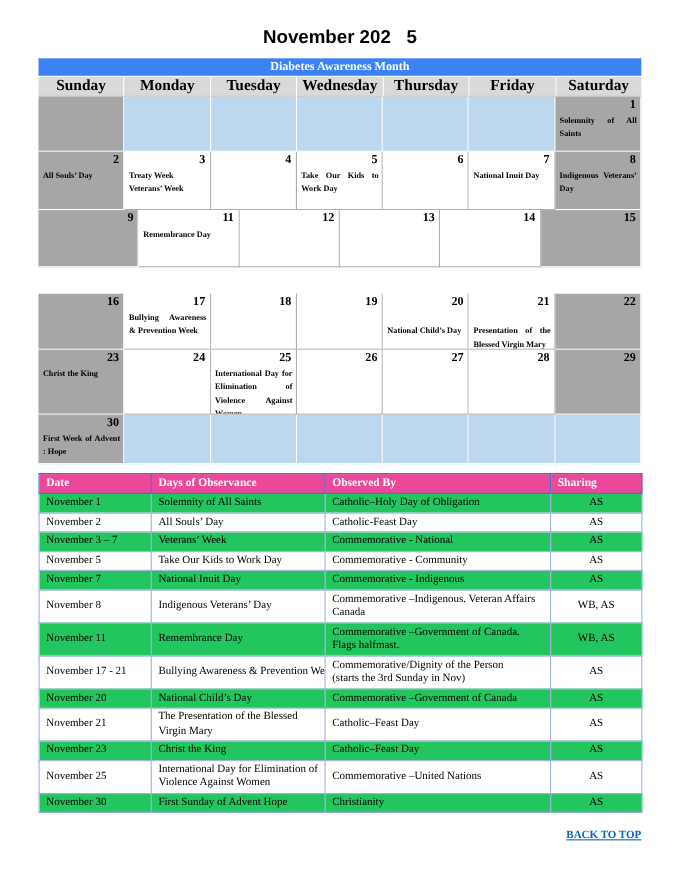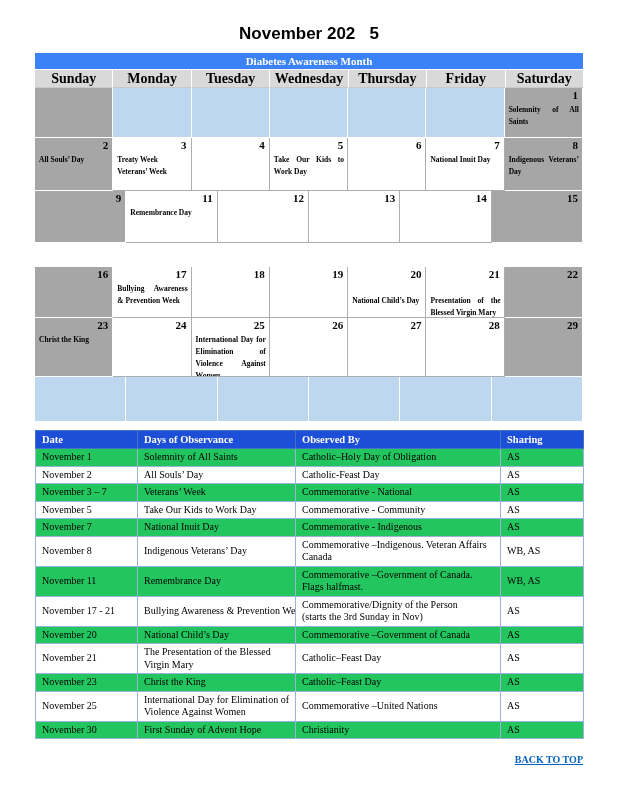--- a/index.html
+++ b/index.html
@@ -50,33 +50,33 @@
   
   .obs-table {
     width:548px; border-collapse:collapse; margin-top:8px;
     font-size:10px; table-layout:fixed;
   }
   .obs-table col.c-date { width:102px; }
   .obs-table col.c-obs  { width:158px; }
   .obs-table col.c-by   { width:205px; }
   .obs-table col.c-sh   { width:83px;  }
   .obs-table th {
-    background:#1d4ed8; color:#ffffff;
+    background:#ec4899; color:#ffffff;
     font-size:10.5px; font-weight:bold; text-align:left;
     padding:2px 6px; height:13px;
     border:1px solid #4472C4;
   }
   .obs-table th.center { text-align:left; }
   .obs-table td {
     border:1px solid #9CB3D9;
     padding:2px 6px; vertical-align:middle;
     line-height:1.25;
   }
   .obs-table tr.shaded td { background:#22c55e; }
-  .obs-table td.center { text-align:left; }
+  .obs-table td.center { text-align:center; }
   .obs-table td.observed { white-space:pre-line; }
   .obs-table td.clip { white-space:nowrap; overflow:hidden; }
 
   
   .backtotop { width:548px; text-align:right; margin-top:10px; }
   .backtotop a {
     color:#0563C1; font-weight:bold; font-size:10px;
     text-decoration:underline; cursor:pointer;
   }
 </style>
@@ -264,20 +264,26 @@
           <div class="cal-cell white">
             <div class="cal-daynum">28</div>
             <div class="cal-events"></div>
           </div>
           <div class="cal-cell gray">
             <div class="cal-daynum">29</div>
             <div class="cal-events"></div>
           </div>
         </div>
         <div class="cal-row" style="height: 45px;">
+          <div class="cal-cell gray">
+            <div class="cal-daynum">30</div>
+            <div class="cal-events">
+              <div class="cal-event">First Week of Advent : Hope</div>
+            </div>
+          </div>
           <div class="cal-cell blue">
             <div class="cal-daynum"></div>
             <div class="cal-events"></div>
           </div>
           <div class="cal-cell blue">
             <div class="cal-daynum"></div>
             <div class="cal-events"></div>
           </div>
           <div class="cal-cell blue">
             <div class="cal-daynum"></div>

